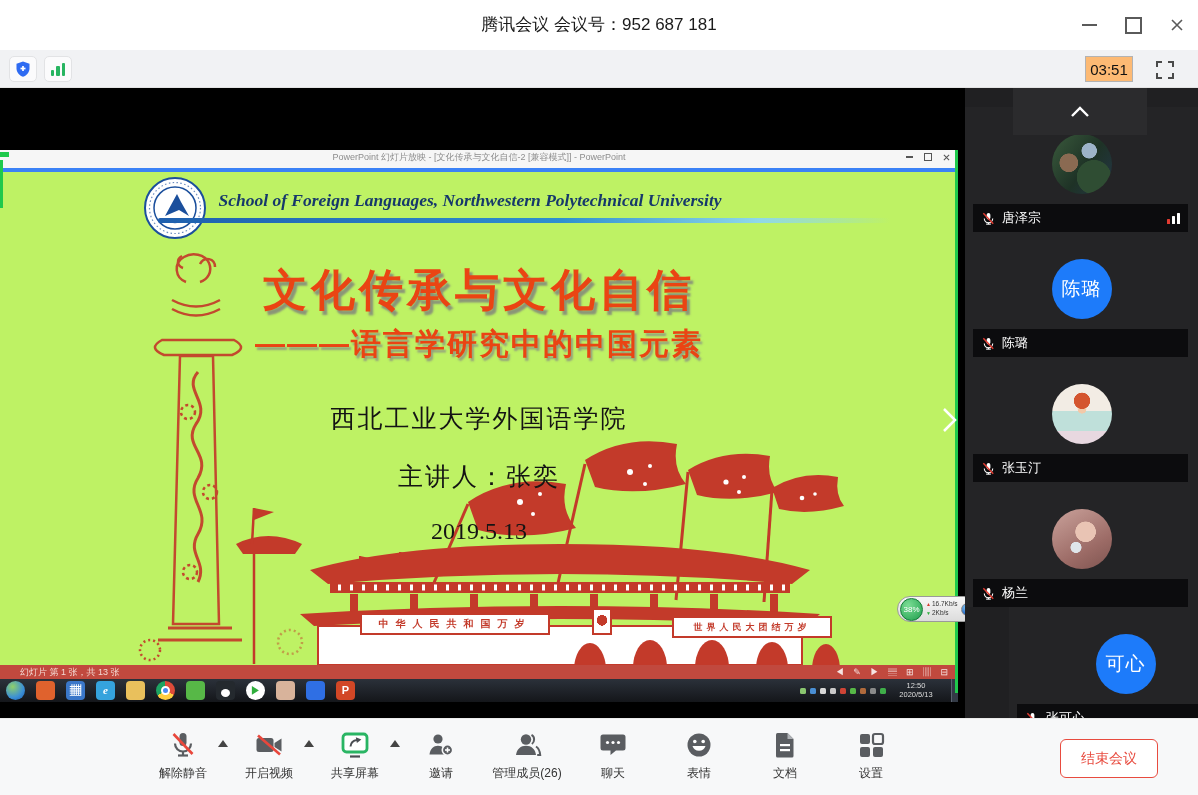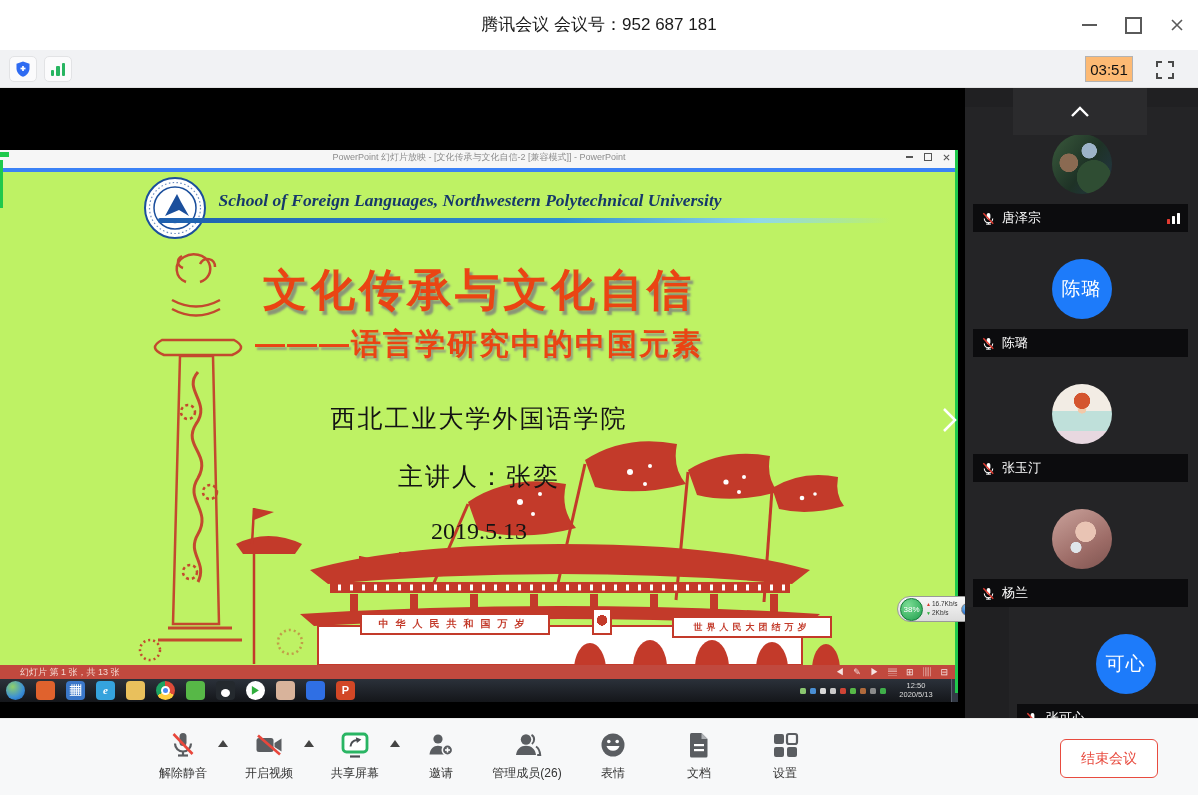--- a/index.html
+++ b/index.html
@@ -478,20 +478,32 @@
               <circle cx="14" cy="9.5" r="5.2" fill="#5a5d61"></circle>
               <path d="M4 25c.7-6 4.7-9.3 10-9.3s9.3 3.3 10 9.3z" fill="#5a5d61"></path>
               <path d="M19.5 4.8a5.2 5.2 0 0 1 2.6 4.7c0 1.9-.9 3.5-2.2 4.5" fill="none" stroke="#5a5d61" stroke-width="2"></path>
               <path d="M24 16.5c2.4 1.5 3.9 4.4 4.2 8.5h-3" fill="none" stroke="#5a5d61" stroke-width="2"></path>
             </svg>
           </span>
     <span class="bb-label">管理成员(26)</span>
 
   </div>
 
+  <div class="bb-item">
+    <span class="bb-icon">
+            <svg width="30" height="30" viewBox="0 0 30 30">
+              <path d="M5 4.5h20A2.5 2.5 0 0 1 27.5 7v11a2.5 2.5 0 0 1-2.5 2.5h-7L12.5 25v-4.5H5A2.5 2.5 0 0 1 2.5 18V7A2.5 2.5 0 0 1 5 4.5z" fill="#5a5d61"></path>
+              <circle cx="9.5" cy="12.5" r="1.6" fill="#fff"></circle>
+              <circle cx="15" cy="12.5" r="1.6" fill="#fff"></circle>
+              <circle cx="20.5" cy="12.5" r="1.6" fill="#fff"></circle>
+            </svg>
+          </span>
+    <span class="bb-label">聊天</span>
+
+  </div>
 
   <div class="bb-item">
     <span class="bb-icon">
             <svg width="30" height="30" viewBox="0 0 30 30">
               <circle cx="15" cy="15" r="11.5" fill="#5a5d61"></circle>
               <circle cx="10.8" cy="11.5" r="1.8" fill="#fff"></circle>
               <circle cx="19.2" cy="11.5" r="1.8" fill="#fff"></circle>
               <path d="M8.5 16a6.8 6.8 0 0 0 13 0z" fill="#fff"></path>
             </svg>
           </span>

